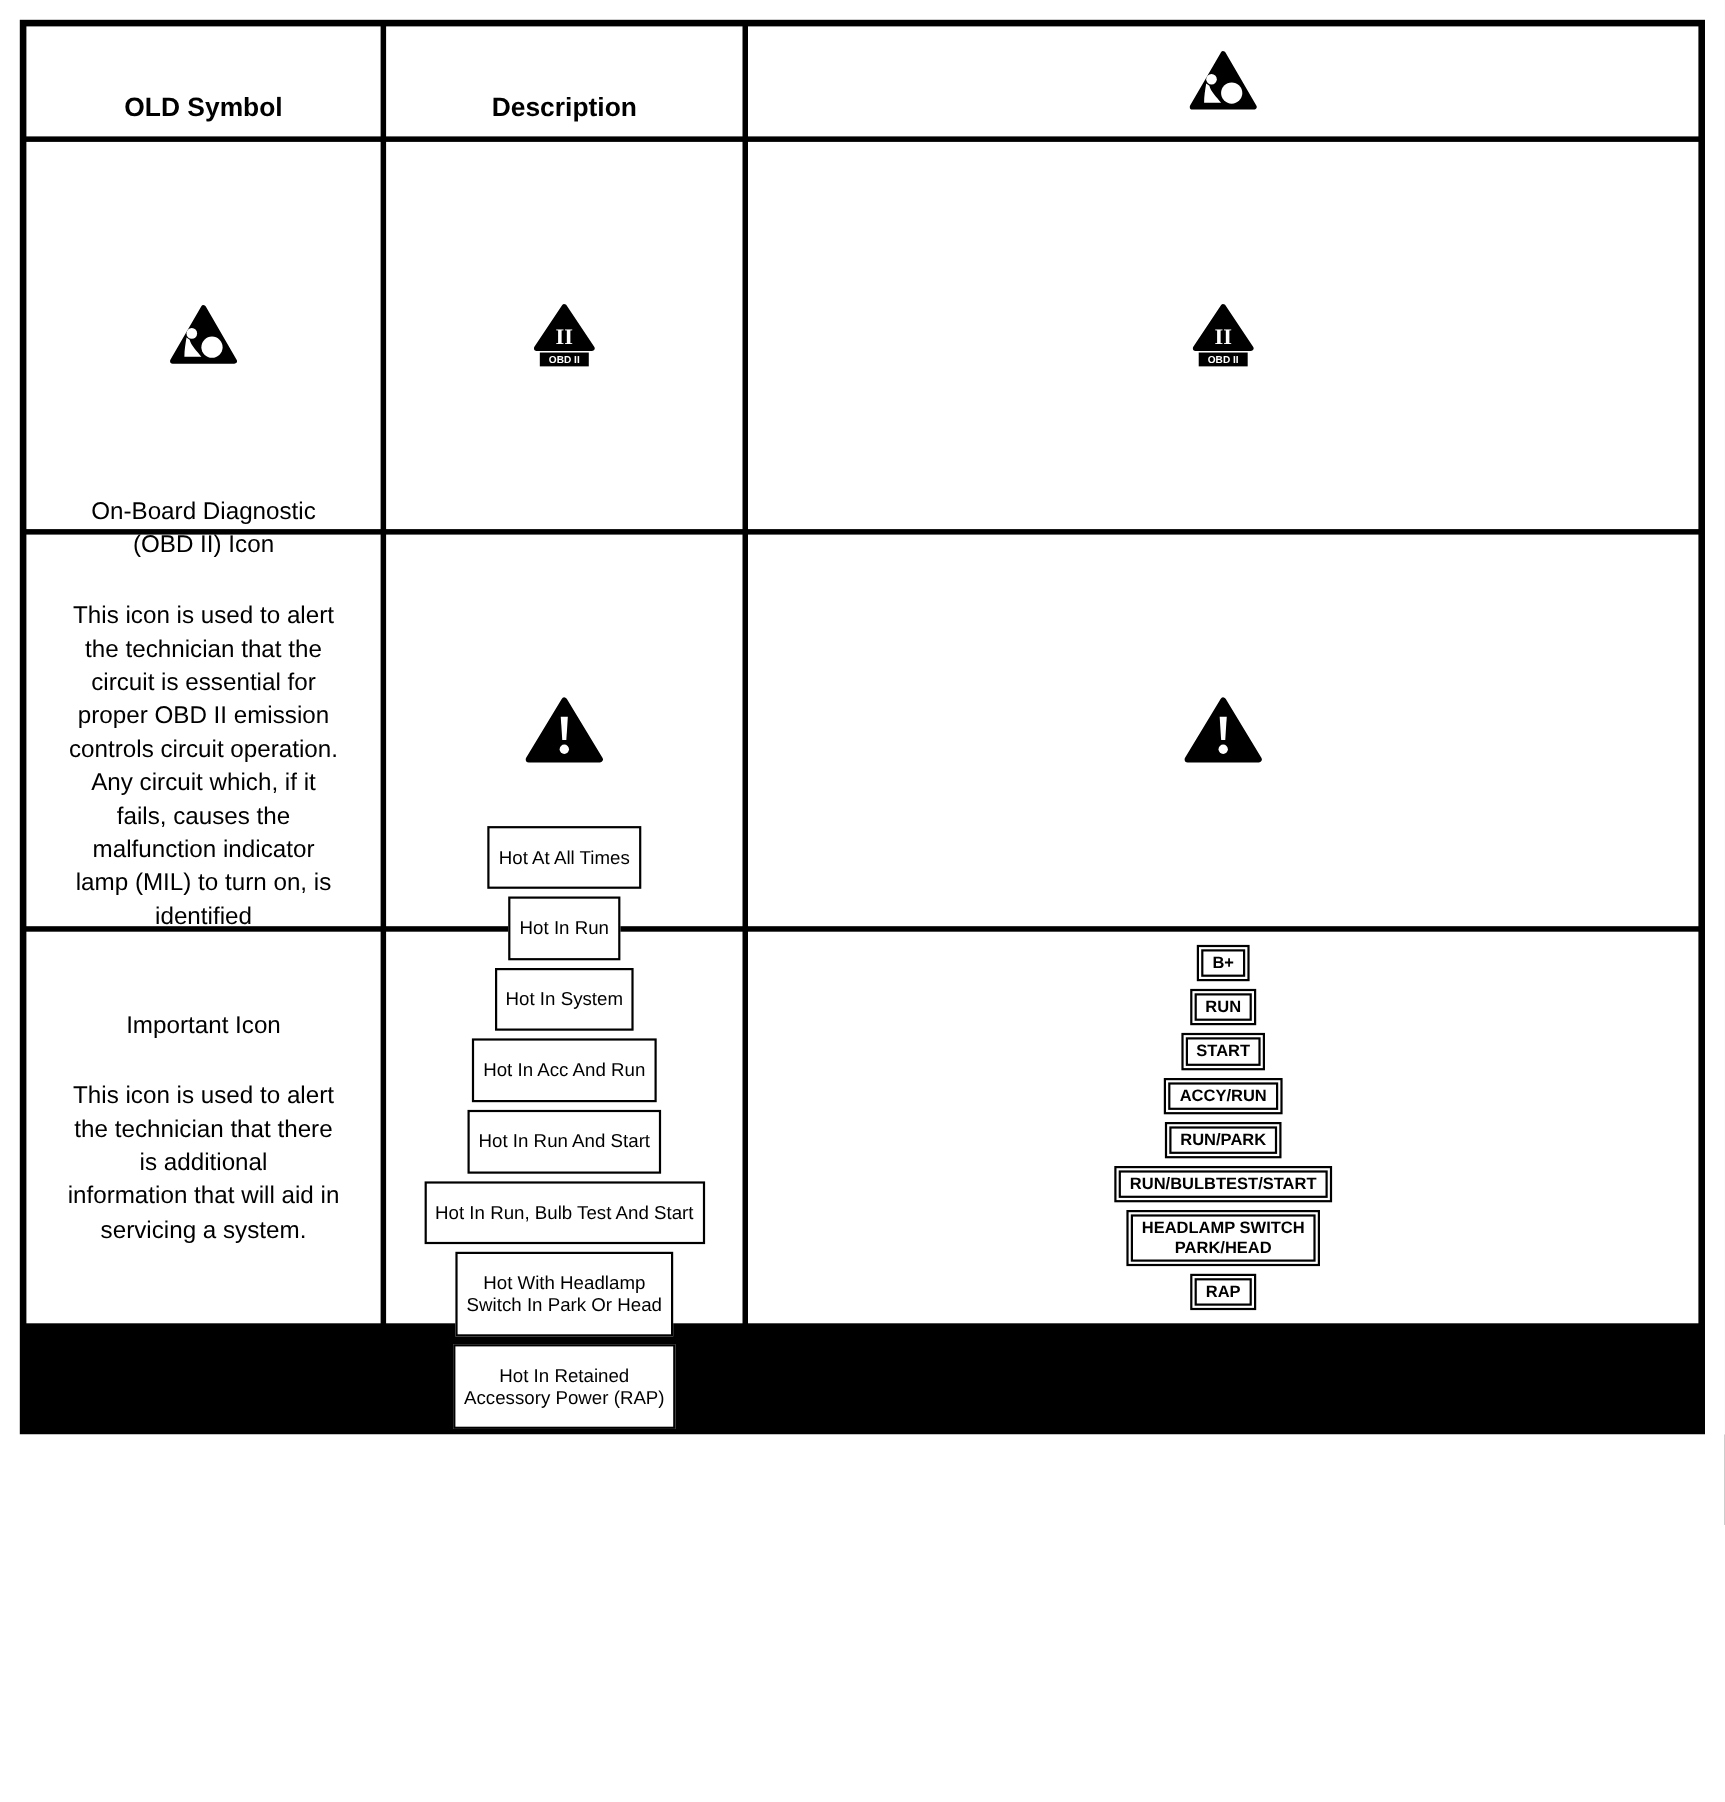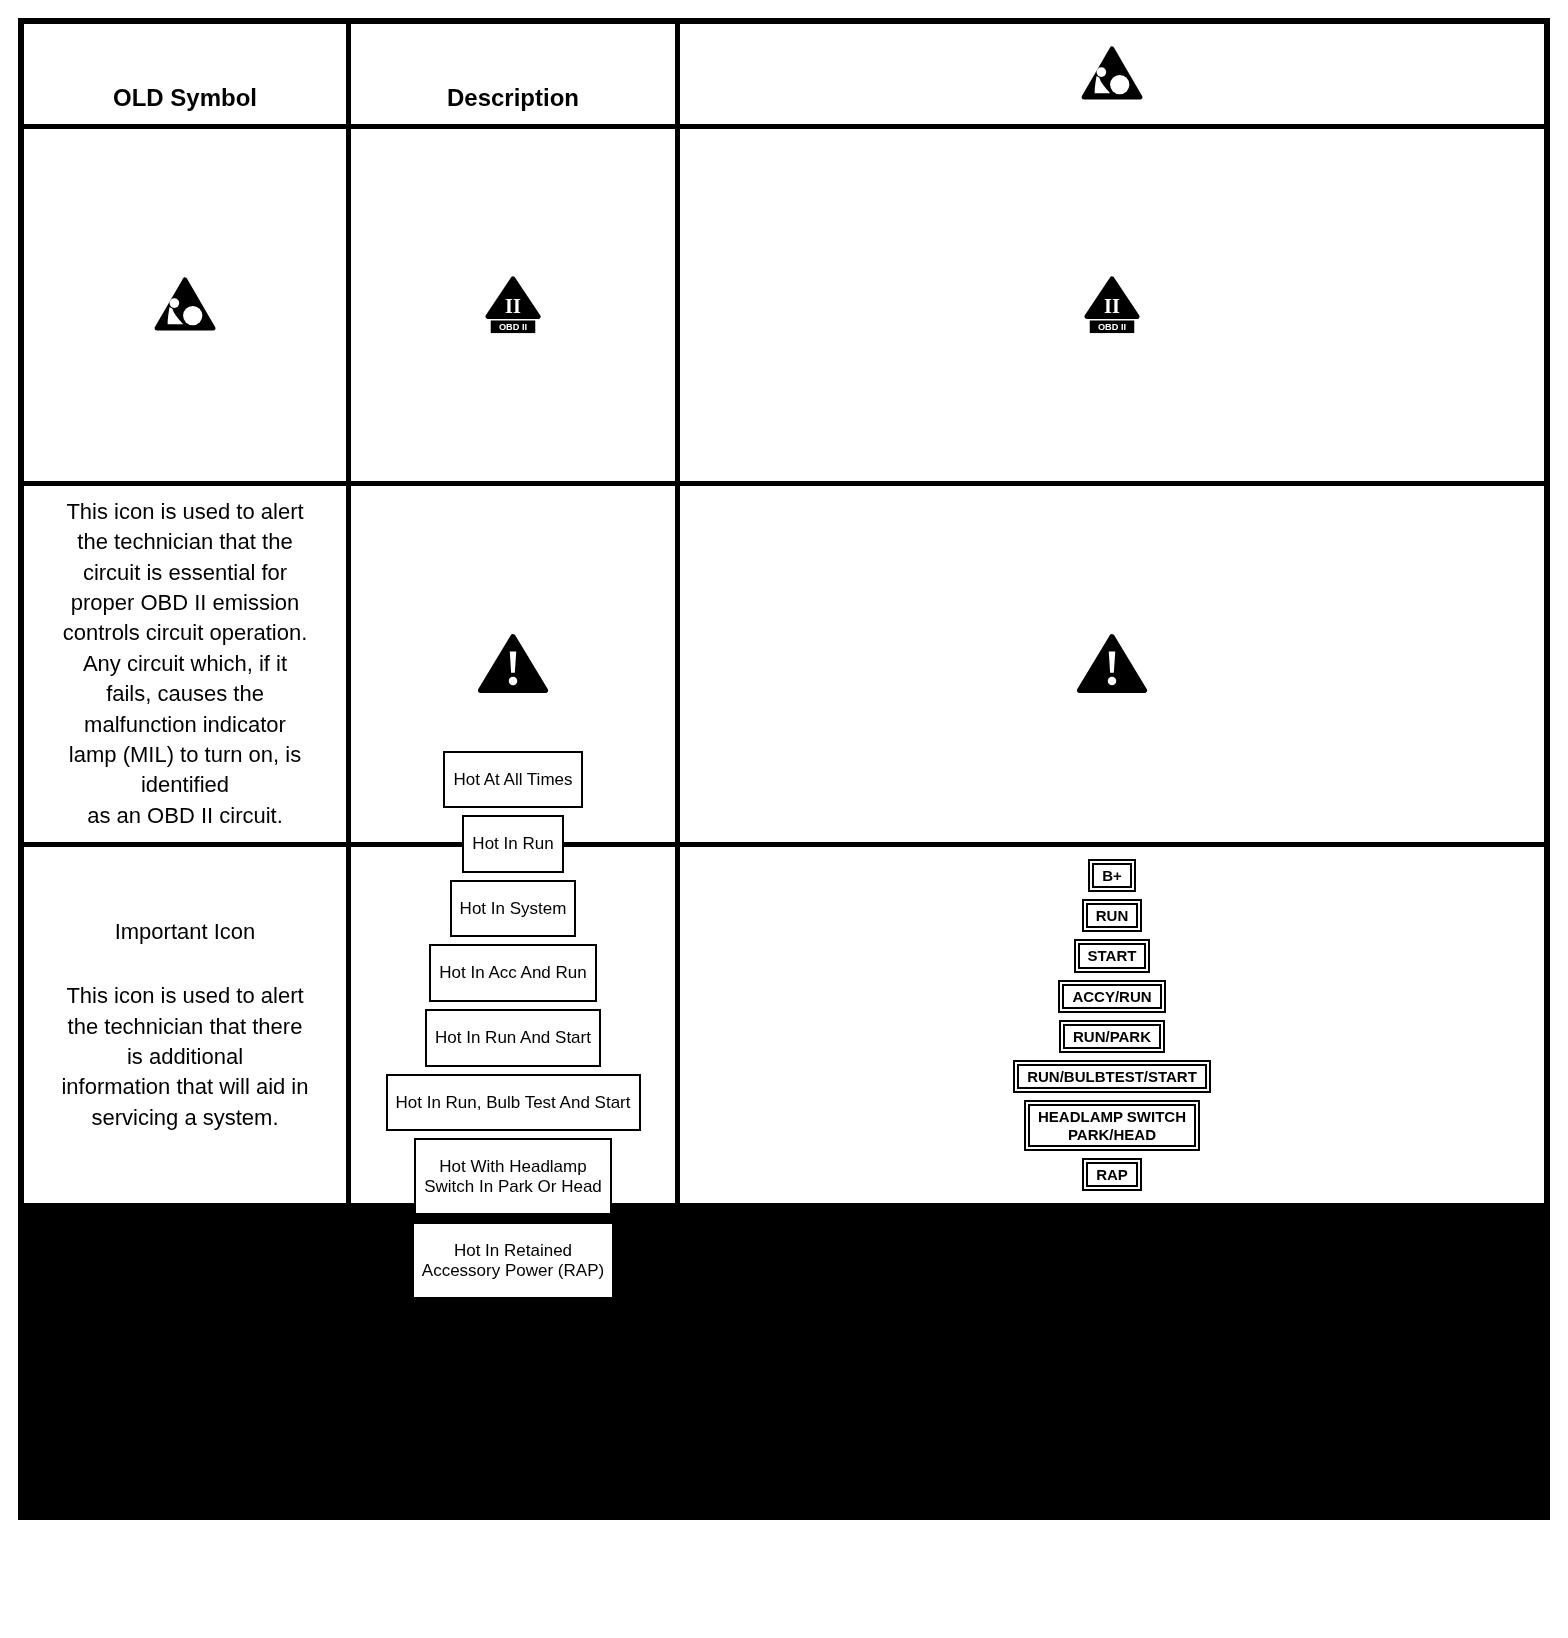--- a/index.html
+++ b/index.html
@@ -5,21 +5,21 @@
   html, body {
     margin: 0;
     padding: 0;
     background: #ffffff;
     font-family: "Liberation Sans", sans-serif;
     color: #000;
   }
   .page {
     position: relative;
     width: 1568px;
-    height: 1520px;
+    height: 1304px;
     background: #ffffff;
     overflow: hidden;
   }
   
   .symtable {
     position: absolute;
     left: 18px;
     top: 18px;
     width: 1532px;
     height: 1602px;
@@ -128,20 +128,21 @@
     </div>
     <div class="cell">
       <svg viewBox="0 0 72 62" width="70" height="60">
         <path d="M36 4 L62 43 L10 43 Z" fill="#000" stroke="#000" stroke-width="5" stroke-linejoin="round"></path>
         <text x="36" y="39" text-anchor="middle" font-size="21" font-weight="bold" fill="#fff" font-family="'Liberation Serif', serif">II</text>
         <rect x="13" y="47" width="46" height="13" fill="#000"></rect>
         <text x="36" y="57" text-anchor="middle" font-size="9.5" font-weight="bold" fill="#fff" font-family="'Liberation Sans', sans-serif">OBD II</text>
       </svg>
     </div>
     <div class="cell desc">
+      <div class="title">On-Board Diagnostic (OBD II) Icon</div>
       <div class="body">This icon is used to alert the technician that the circuit is essential for
 proper OBD II emission controls circuit operation. Any circuit which, if it
 fails, causes the malfunction indicator lamp (MIL) to turn on, is identified
 as an OBD II circuit.</div>
     </div>
 
     <div class="cell">
       <svg viewBox="0 0 78 68" width="72" height="63">
         <path d="M39 4 L74 62 L4 62 Z" fill="#000" stroke="#000" stroke-width="6" stroke-linejoin="round"></path>
         <path d="M35.5 20 L42.5 20 L41 43 L37 43 Z" fill="#fff"></path>

